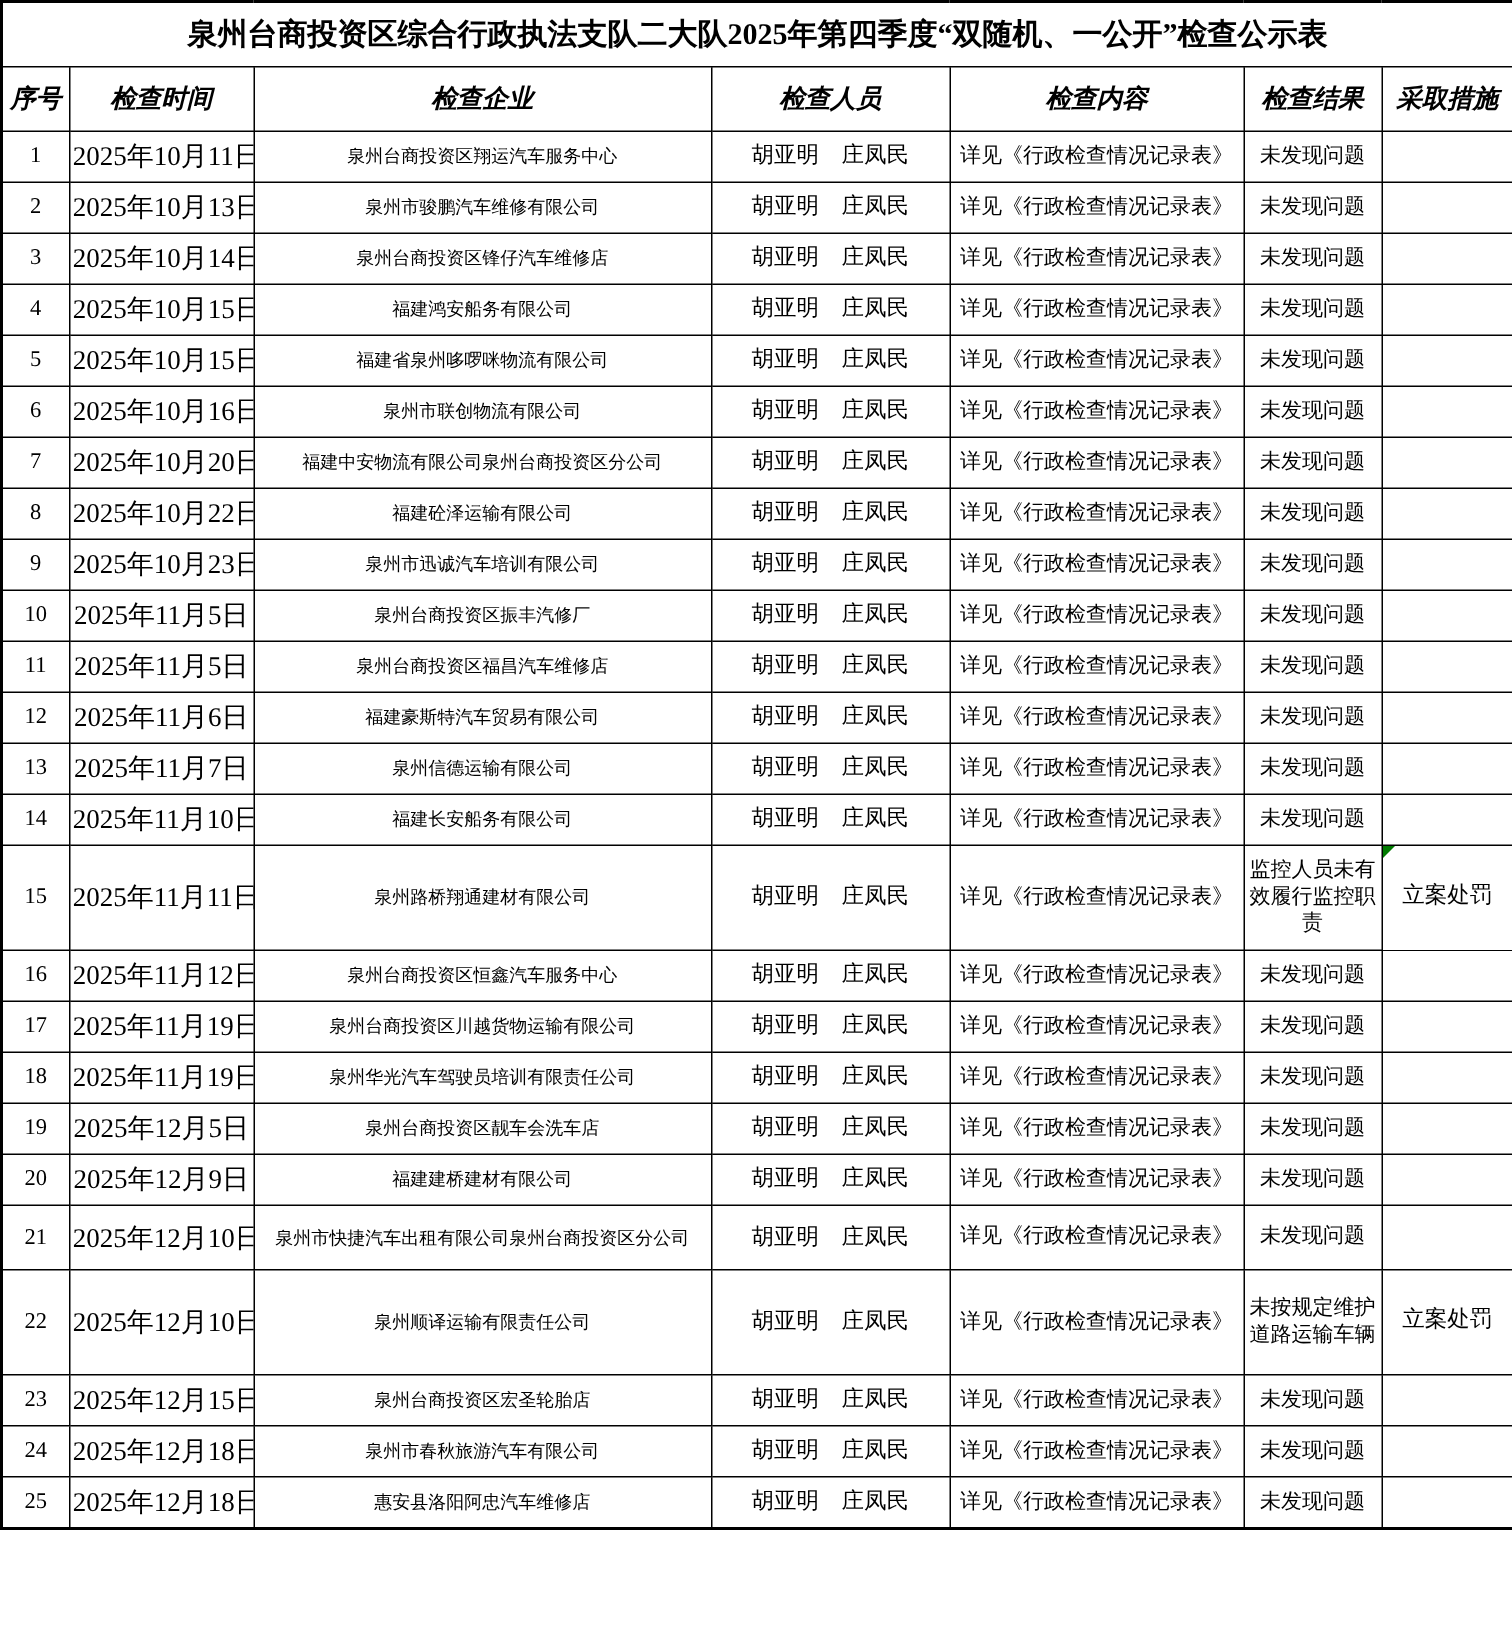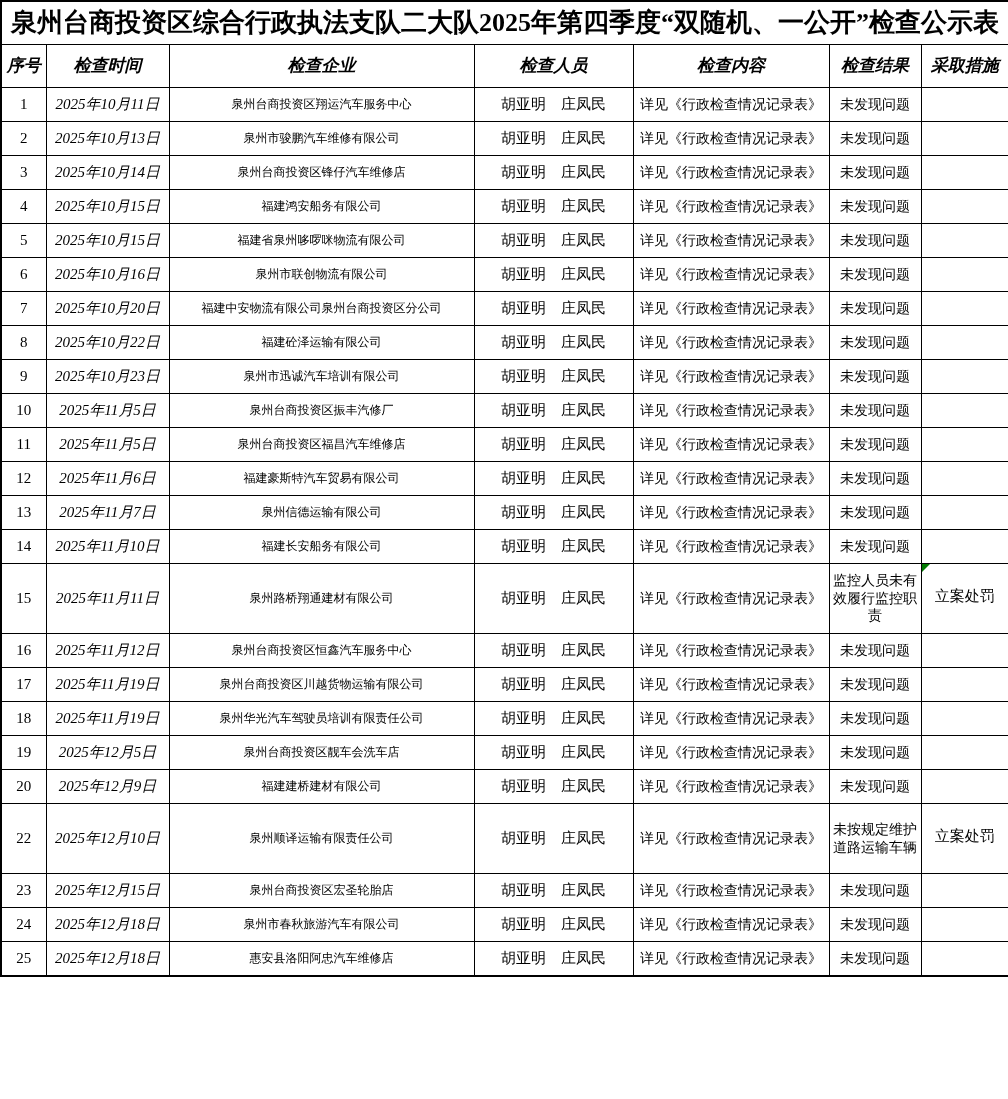--- a/index.html
+++ b/index.html
@@ -23,38 +23,38 @@
     border: 1px solid #000000;
     text-align: center;
     vertical-align: middle;
     padding: 1px 2px;
     overflow: hidden;
     word-break: break-all;
     line-height: 1.25;
     background: #ffffff;
   }
   .title-cell {
-    font-size: 26px;
+    font-size: 20px;
     font-weight: bold;
     height: 40px;
     letter-spacing: 0px;
     white-space: nowrap;
     margin-top: 20px;
   }
   tr.header-row th {
     font-size: 17px;
     font-weight: bold;
     height: 40px;
     font-style: italic;
   }
   tr.data-row { height: 34px; }
   tr.data-row.medium { height: 43px; }
   tr.data-row.tall { height: 70px; }
   td[data-field="no"] { font-size: 15px; font-family: "Liberation Serif", "DejaVu Serif", serif; }
-  td[data-field="date"] { font-size: 15px; white-space: nowrap; font-style: italic; }
+  td[data-field="date"] { font-size: 18px; white-space: nowrap; }
   td[data-field="company"] { font-size: 12px; }
   td[data-field="inspectors"] { font-size: 15px; white-space: nowrap; }
   td[data-field="content"] { font-size: 14px; white-space: nowrap; }
   td[data-field="result"] { font-size: 14px; }
   td[data-field="measure"] { font-size: 15px; font-family: Liberation Mono, monospace; }
   td.flagged { position: relative; }
   td.flagged::before {
     content: "";
     position: absolute;
     top: 0;
@@ -267,20 +267,29 @@
   </tr>
         <tr class="data-row">
     <td data-field="no">20</td>
     <td data-field="date">2025年12月9日</td>
     <td data-field="company">福建建桥建材有限公司</td>
     <td data-field="inspectors">胡亚明　庄凤民</td>
     <td data-field="content">详见《行政检查情况记录表》</td>
     <td data-field="result">未发现问题</td>
     <td data-field="measure"></td>
   </tr>
+        <tr class="data-row medium">
+    <td data-field="no">21</td>
+    <td data-field="date">2025年12月10日</td>
+    <td data-field="company">泉州市快捷汽车出租有限公司泉州台商投资区分公司</td>
+    <td data-field="inspectors">胡亚明　庄凤民</td>
+    <td data-field="content">详见《行政检查情况记录表》</td>
+    <td data-field="result">未发现问题</td>
+    <td data-field="measure"></td>
+  </tr>
         <tr class="data-row tall">
     <td data-field="no">22</td>
     <td data-field="date">2025年12月10日</td>
     <td data-field="company">泉州顺译运输有限责任公司</td>
     <td data-field="inspectors">胡亚明　庄凤民</td>
     <td data-field="content">详见《行政检查情况记录表》</td>
     <td data-field="result">未按规定维护道路运输车辆</td>
     <td data-field="measure">立案处罚</td>
   </tr>
         <tr class="data-row">

